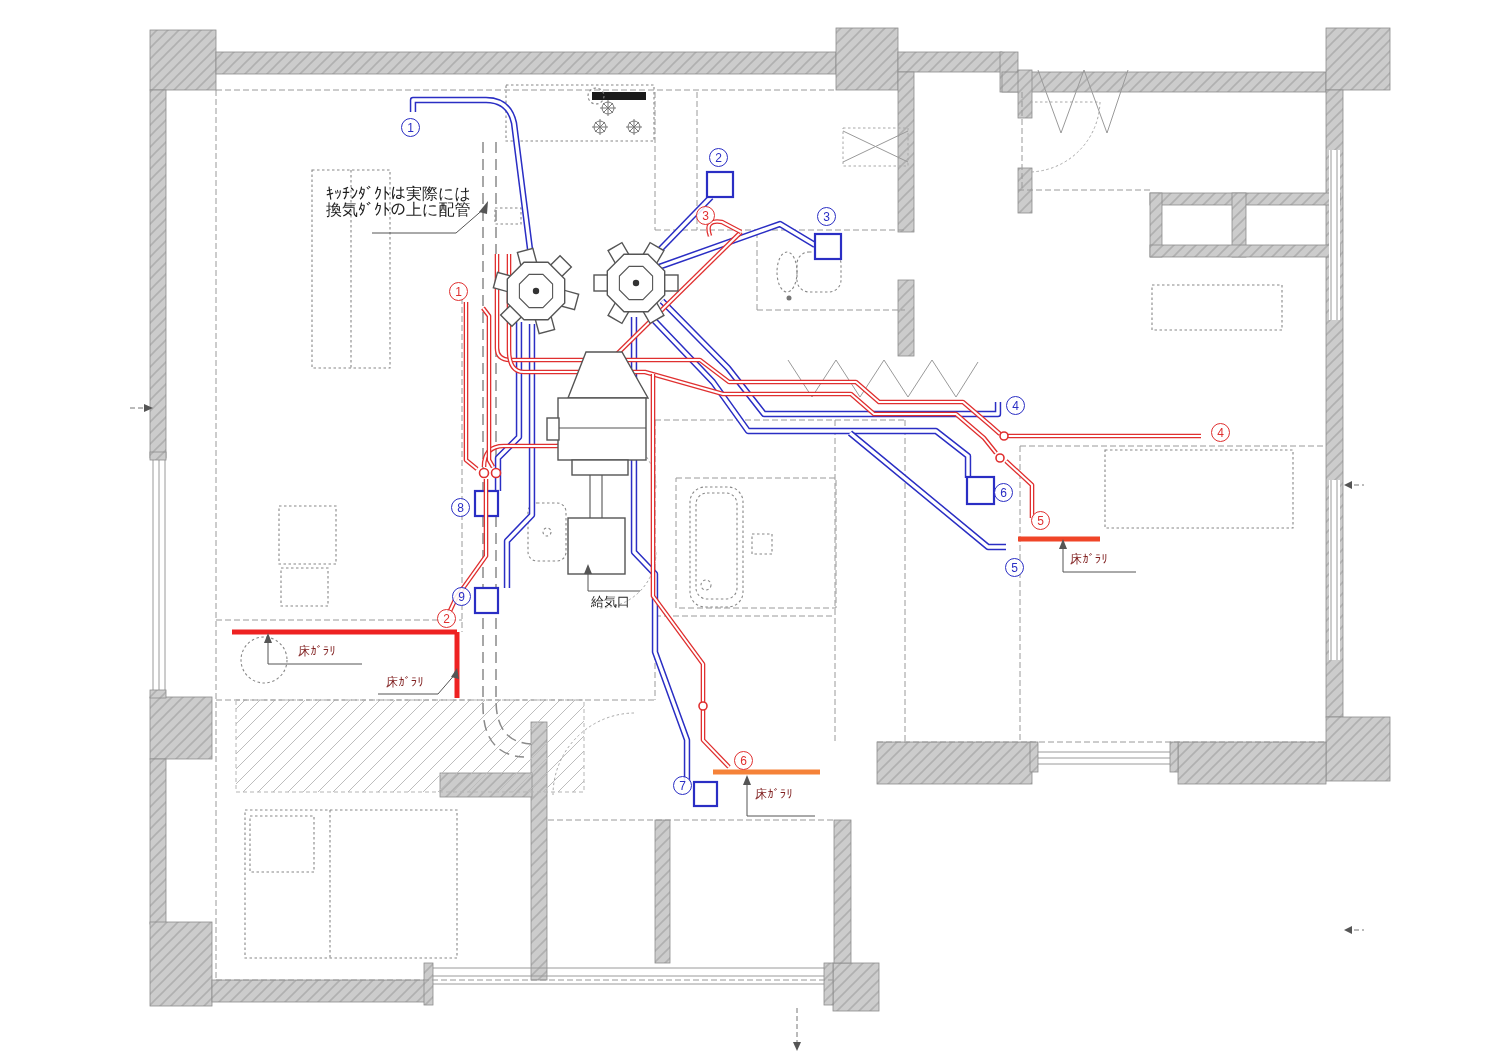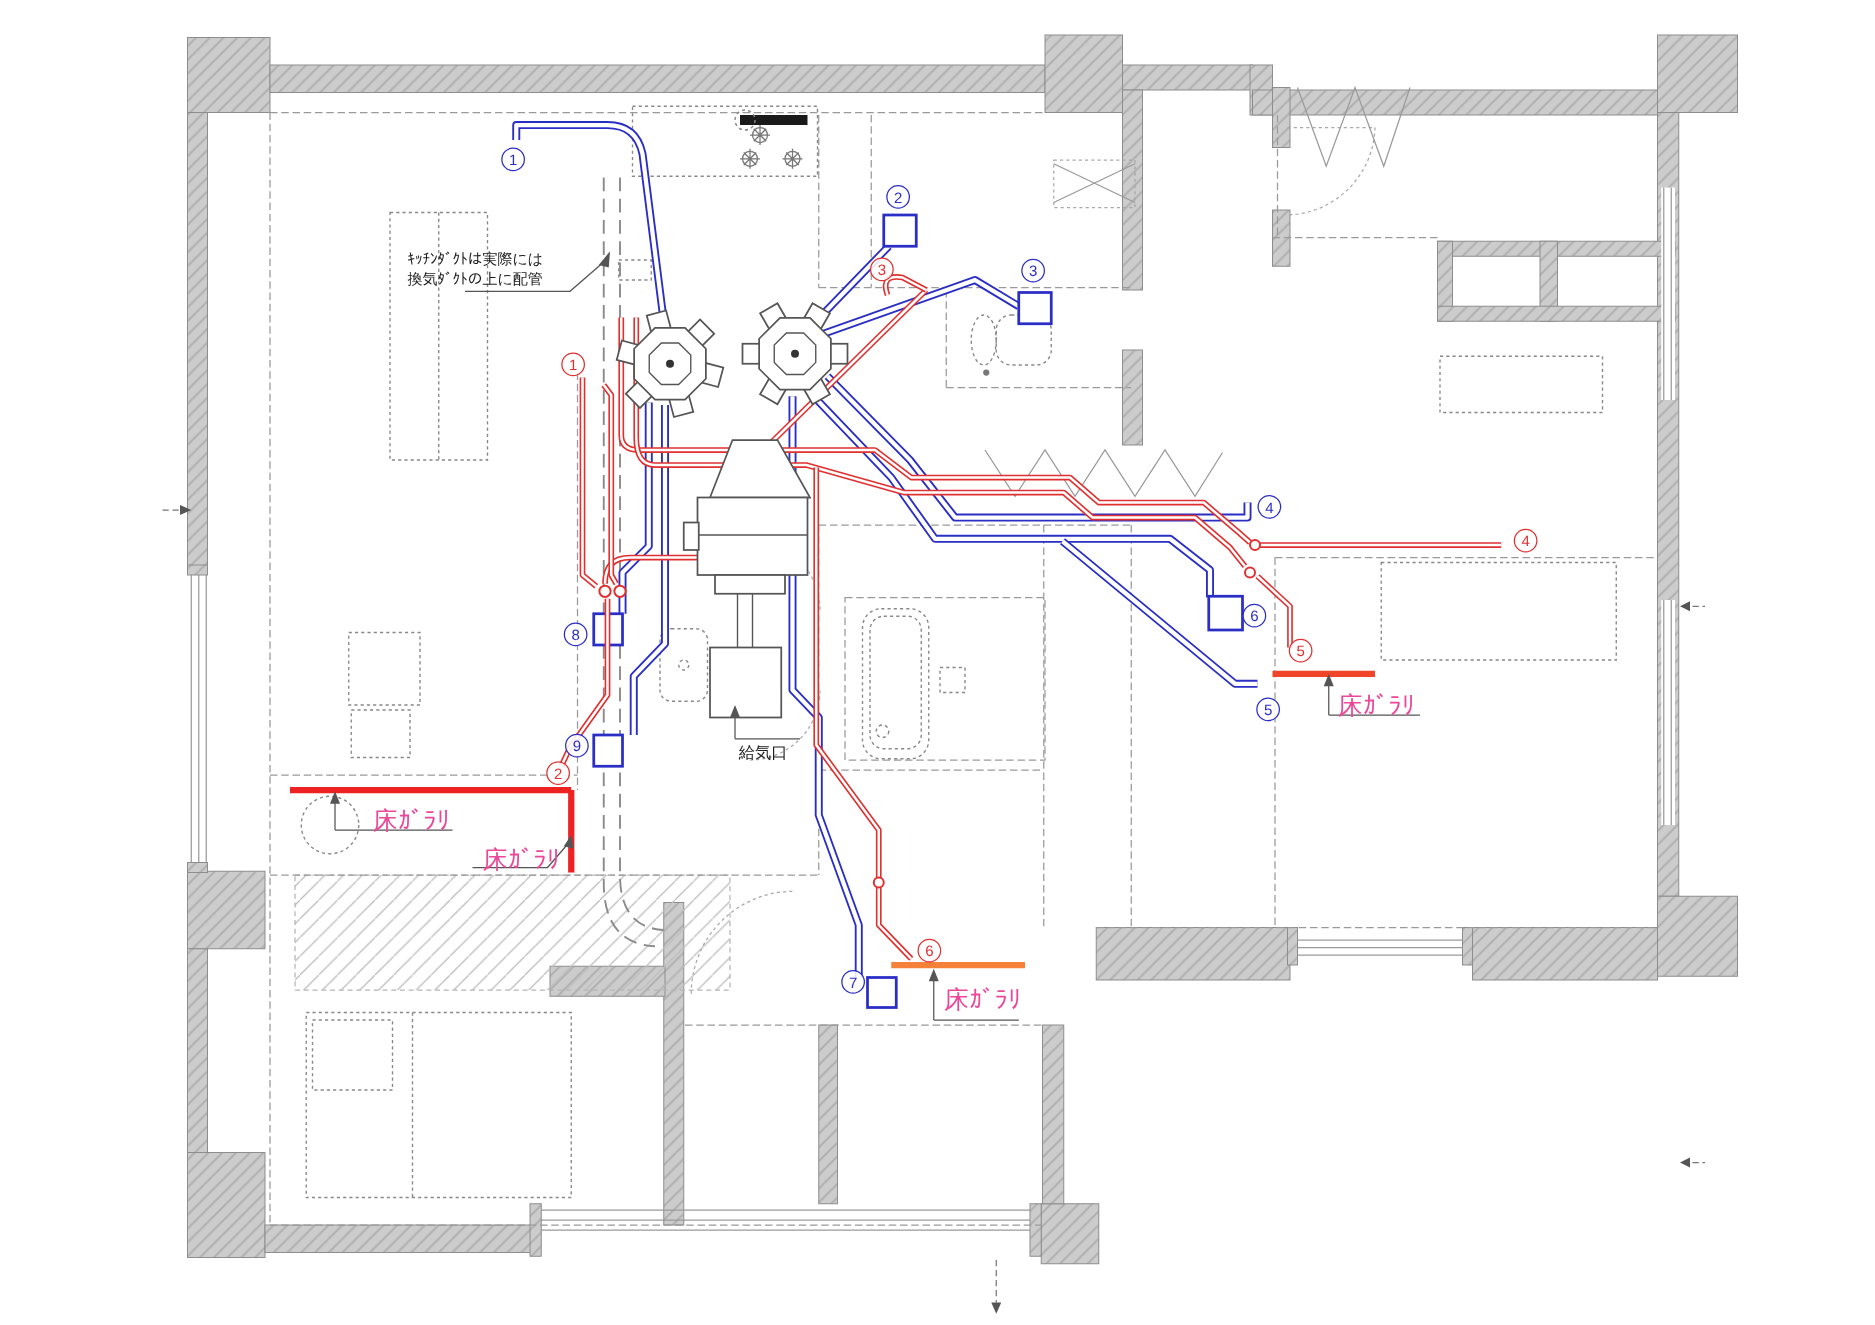--- a/index.html
+++ b/index.html
@@ -29,24 +29,24 @@
   .g-or{stroke:var(--grille-orange);stroke-width:5;fill:none}
   .kd{stroke:#8a8a8a;stroke-width:1.5;fill:none;stroke-dasharray:11 6}
   .win{stroke:#9a9a9a;stroke-width:1;fill:none}
   .tick{stroke:#777;stroke-width:1;fill:none;stroke-dasharray:5 3}
   
   .mk{position:absolute;width:19px;height:19px;border-radius:50%;border:1.6px solid;
       display:flex;align-items:center;justify-content:center;
       font-size:12px;line-height:1;background:rgba(255,255,255,.88);box-sizing:border-box;}
   .mk.blue{border-color:var(--duct-blue);color:var(--duct-blue)}
   .mk.red{border-color:var(--duct-red);color:var(--duct-red)}
-  .plan-label{position:absolute;font-size:20px;color:#ec4899;white-space:nowrap;letter-spacing:.5px}
+  .plan-label{position:absolute;font-size:12px;color:#7f1d1d;white-space:nowrap;letter-spacing:.5px}
   .small-label{position:absolute;font-size:13px;color:#1c1c1c;white-space:nowrap}
-  .note{position:absolute;left:326px;top:199px;width:134px;text-align:left;
-        font-size:12px;line-height:16px;color:#1c1c1c;white-space:nowrap}
+  .note{position:absolute;left:326px;top:186px;width:134px;text-align:left;
+        font-size:16px;line-height:16px;color:#1c1c1c;white-space:nowrap}
 </style>
 </head>
 <body>
 
 <div id="plan">
 <svg width="1500" height="1060" viewBox="0 0 1500 1060">
   <defs>
     <pattern id="hatch" width="11" height="11" patternUnits="userSpaceOnUse">
       <rect width="11" height="11" style="fill:var(--wall-fill)"></rect>
       <path d="M0,11 L11,0 M-2,2 L2,-2 M9,13 L13,9" style="stroke:var(--wall-hatch)" stroke-width="1.6"></path>

